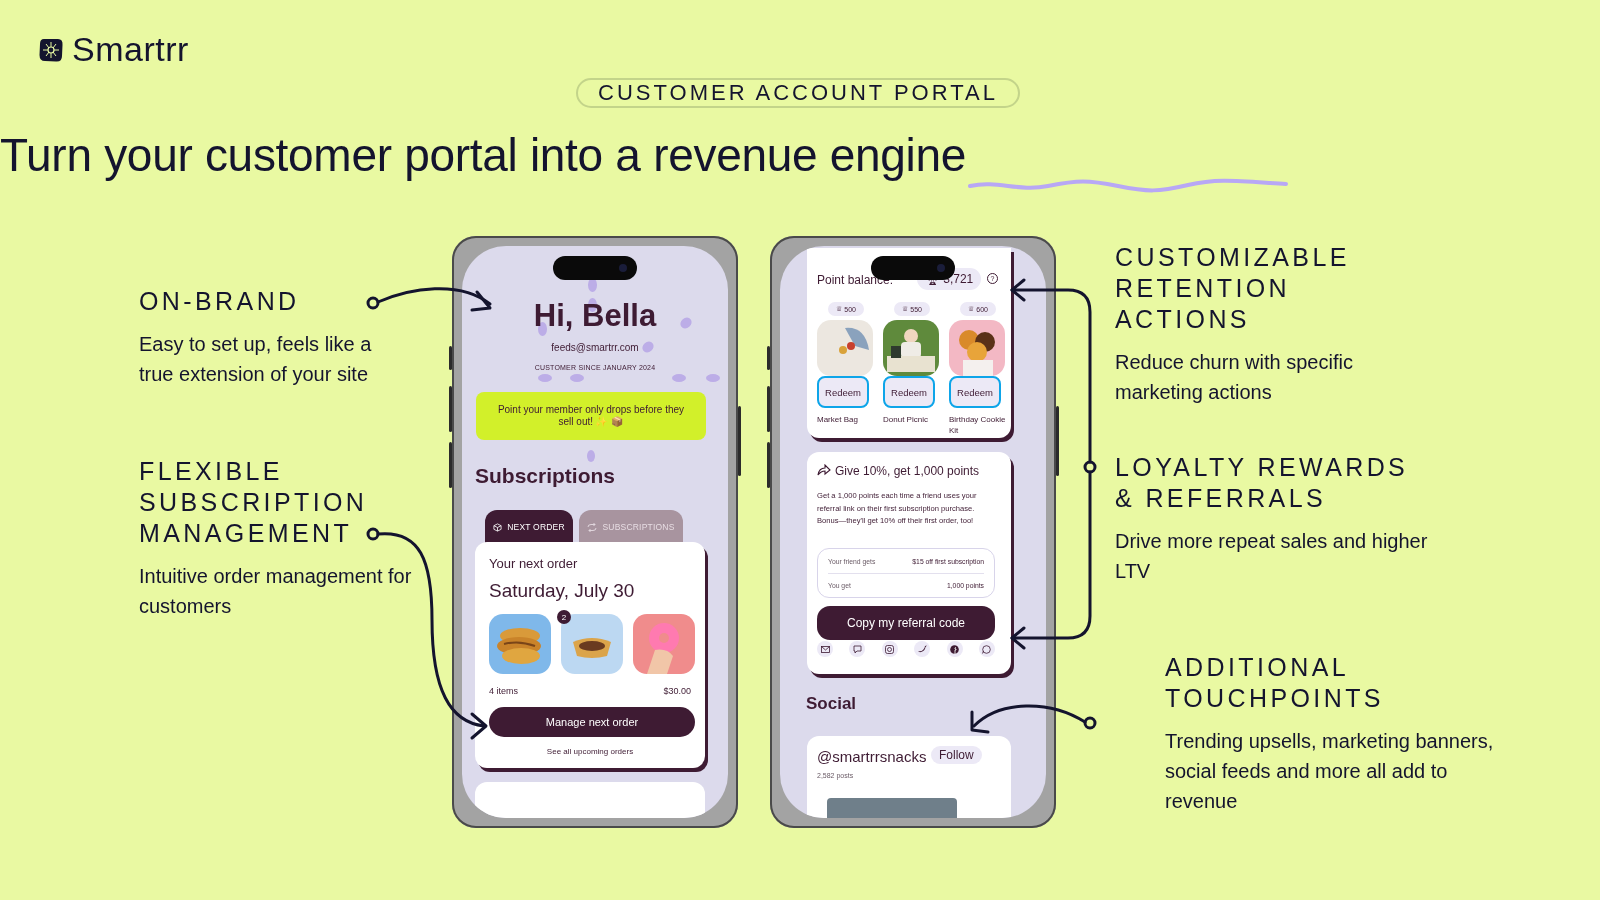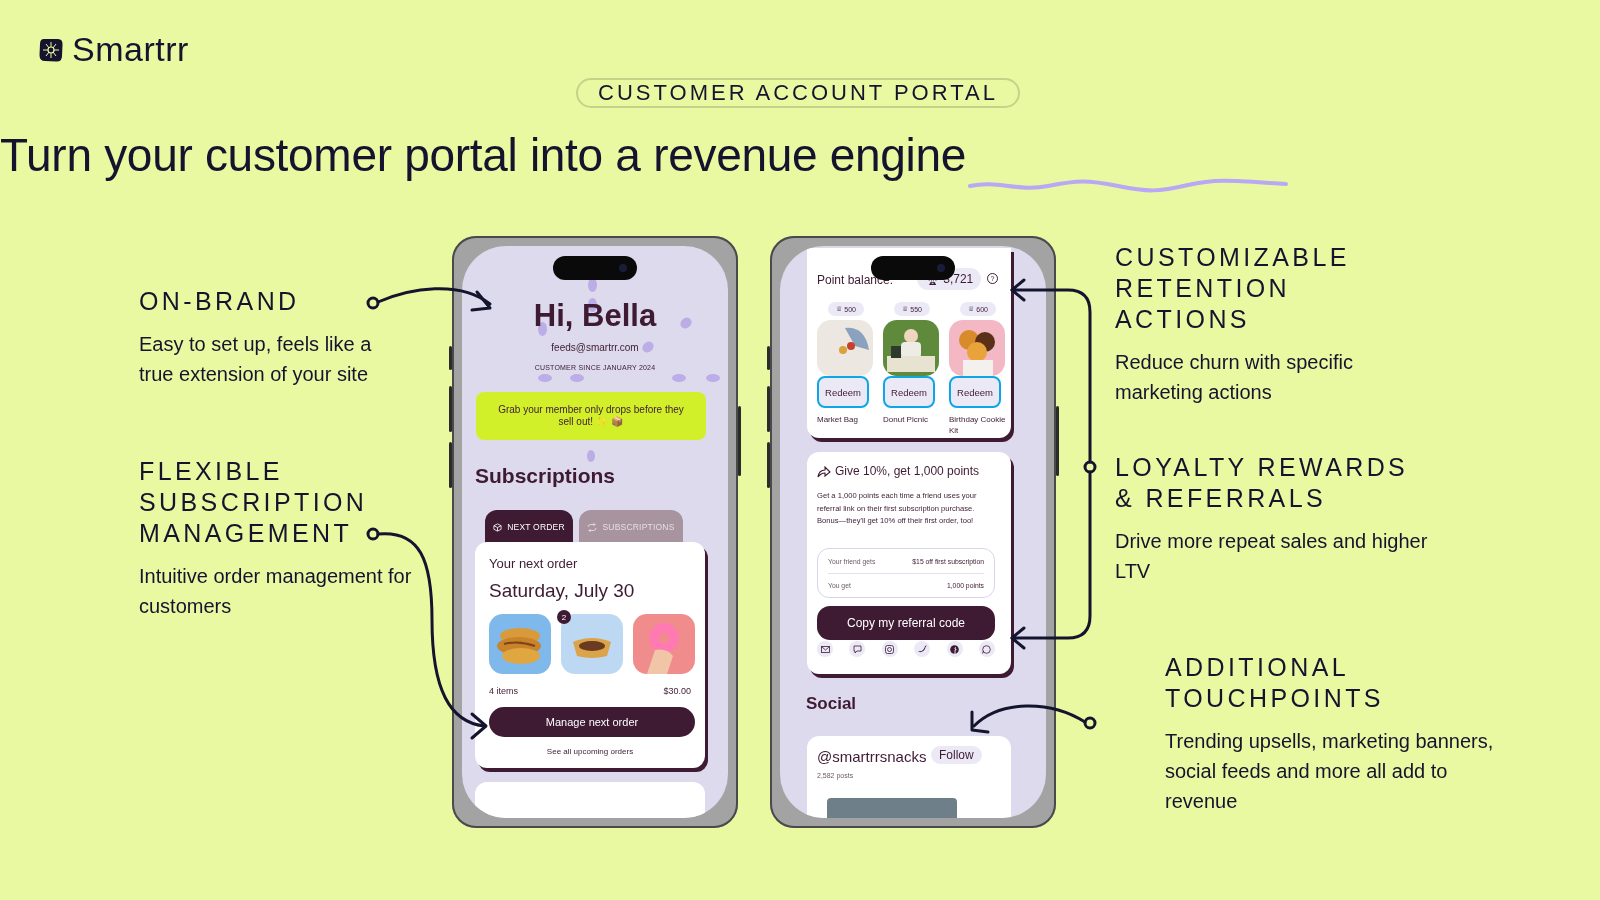--- a/index.html
+++ b/index.html
@@ -109,21 +109,21 @@
     font-size: 7px; color: #3e1b33; display: flex; align-items: center; justify-content: center; gap: 2px;
   }
   .reward-img { margin-top: 4px; width: 56px; height: 56px; border-radius: 14px; overflow: hidden; }
   .redeem {
     width: 52px; height: 32px; border-radius: 8px; background: #ece9f6;
     border: 2px solid #0ea5e9; font-size: 9.5px; color: #3e1b33; display: flex; align-items: center; justify-content: center;
   }
   .reward-name { margin-top: 6px; font-size: 8px; line-height: 11px; color: #3e1b33; }
 
   .ref-card { left: 27px; top: 206px; width: 204px; height: 222px; }
-  .ref-title { position: absolute; left: 10px; top: 12px; font-size: 12px; color: #3e1b33; display: flex; align-items: flex-end; gap: 4px; white-space: nowrap; }
+  .ref-title { position: absolute; left: 10px; top: 12px; font-size: 12px; color: #3e1b33; display: flex; align-items: flex-start; gap: 4px; white-space: nowrap; }
   .ref-body { position: absolute; left: 10px; top: 38px; width: 180px; font-size: 7.6px; line-height: 12.5px; color: #3e1b33; }
   .ref-table { position: absolute; left: 10px; top: 96px; width: 178px; height: 50px; border: 1px solid #d8d4ea; border-radius: 12px; padding: 0 10px; }
   .ref-row { display: flex; justify-content: space-between; font-size: 6.8px; color: #3e1b33; height: 24px; align-items: center; }
   .ref-row + .ref-row { border-top: 1px solid #e3e0ee; }
   .ref-row .lbl { color: #6a5b66; }
   .copy-btn {
     position: absolute; left: 10px; top: 154px; width: 178px; height: 34px; border-radius: 13px;
     background: #3e1b33; color: #fff; font-size: 12px; display: flex; align-items: center; justify-content: center;
   }
   .share-row { position: absolute; left: 10px; top: 189px; width: 178px; display: flex; justify-content: space-between; }
@@ -216,21 +216,21 @@
     <div class="dot" style="left:76px; top:128px; width:14px; height:8px;"></div>
     <div class="dot" style="left:108px; top:128px; width:14px; height:8px;"></div>
     <div class="dot" style="left:210px; top:128px; width:14px; height:8px;"></div>
     <div class="dot" style="left:244px; top:128px; width:14px; height:8px;"></div>
     <div class="dot" style="left:125px; top:204px; width:8px; height:12px;"></div>
 
     <div class="greeting">Hi, Bella</div>
     <div class="email">feeds@smartrr.com</div>
     <div class="since">CUSTOMER SINCE JANUARY 2024</div>
 
-    <div class="banner">Grab your member only drops before they sell out! ✨ 📦</div>
+    <div class="banner">Point your member only drops before they sell out! ✨ 📦</div>
 
     <div class="sub-title">Subscriptions</div>
 
     <div class="tab active">
       <svg width="9" height="9" viewBox="0 0 10 10">
           <path d="M5 1 L9 3 L9 7 L5 9 L1 7 L1 3Z M1 3 L5 5 L9 3 M5 5 L5 9" fill="none" stroke="#fff" stroke-width="0.9"></path>
         </svg>
       <span>NEXT ORDER</span>
     </div>
     <div class="tab inactive">

